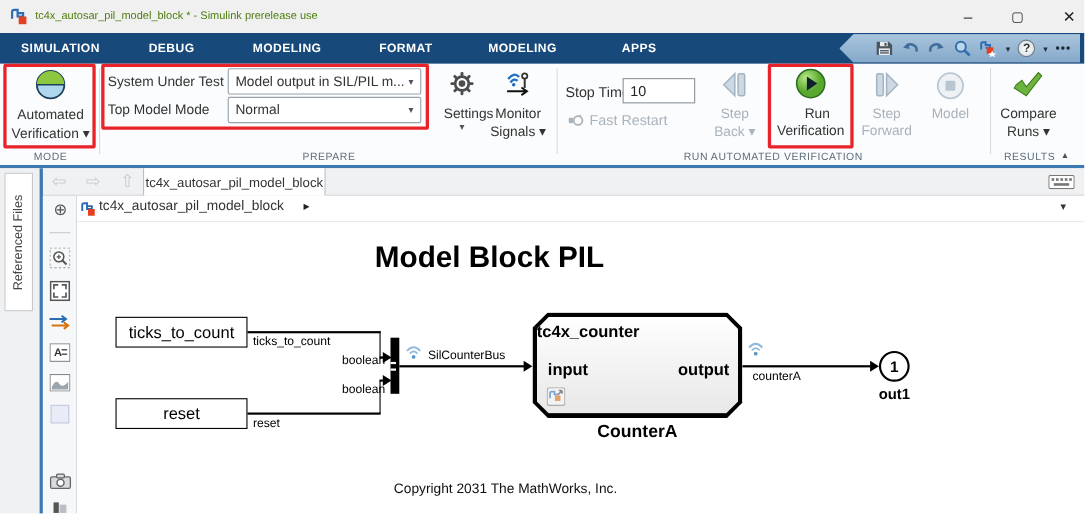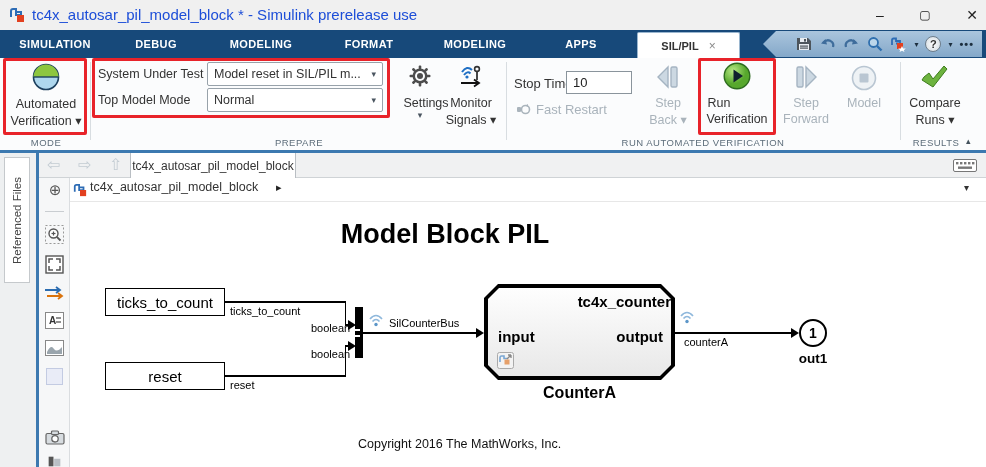--- a/index.html
+++ b/index.html
@@ -3,21 +3,21 @@
 <meta charset="utf-8">
 <style>
   * { margin:0; padding:0; box-sizing:border-box; }
   html,body { width:986px; height:467px; overflow:hidden; background:#fff;
               font-family:"Liberation Sans", sans-serif; }
   #app { position:relative; width:986px; height:467px; background:#fff; overflow:hidden; }
   .abs { position:absolute; }
 
   
   .titlebar { left:0; top:0; width:986px; height:30px; background:#f0f0f0; }
-  .title-text { left:32px; top:0; height:30px; line-height:30px; font-size:15px; color:#1d4ed8; }
+  .title-text { left:32px; top:0; height:30px; line-height:30px; font-size:10px; color:#4d7c0f; }
   .win-btn { top:0; width:34px; height:30px; text-align:center; line-height:30px; font-size:14px; color:#222; }
 
   
   .tabbar { left:0; top:30px; width:986px; height:28px; background:#17497a; }
   .rtab { top:30px; height:28px; line-height:28px; transform:translateX(-50%);
           color:#fff; font-size:11px; font-weight:bold; letter-spacing:.4px; white-space:nowrap; }
   .rtab-active { left:637px; top:32px; width:103px; height:26px; background:#fff;
                  border:1px solid #9ab6cf; border-bottom:none; border-radius:2px 2px 0 0;
                  display:flex; align-items:center; justify-content:center; gap:10px;
                  font-size:11px; color:#333; font-weight:bold; }
@@ -79,21 +79,21 @@
   .arrow-r { width:0; height:0; border-top:5px solid transparent; border-bottom:5px solid transparent; border-left:8px solid #000; }
   .sig { font-size:11px; color:#000; white-space:nowrap; }
   .busbar { left:355px; top:307px; width:8px; height:51px; background:#000; }
   .busnotch { left:355px; width:5px; height:2px; background:#fff; }
   .counter-outer { left:484px; top:284px; width:191px; height:96px; background:#000;
       clip-path:polygon(14px 0,177px 0,191px 14px,191px 82px,177px 96px,14px 96px,0 82px,0 14px); }
   .counter-inner { left:4px; top:4px; width:183px; height:88px;
       background:linear-gradient(#fefefe,#e8e8e8);
       clip-path:polygon(11px 0,172px 0,183px 11px,183px 77px,172px 88px,11px 88px,0 77px,0 11px);
       position:absolute; }
-  .ctr-t { width:100%; text-align:right; font-weight:bold; color:#000; position:absolute; }
+  .ctr-t { width:100%; text-align:left; font-weight:bold; color:#000; position:absolute; }
   .outport { left:799px; top:319px; width:28px; height:28px; border:2px solid #000; border-radius:50%;
              background:#fff; display:flex; align-items:center; justify-content:center;
              font-size:14px; font-weight:bold; color:#000; }
   .copyright { left:358px; top:437px; font-size:12.5px; color:#111; }
 </style>
 </head>
 <body>
 
 <div id="app">
 
@@ -108,24 +108,20 @@
     <div class="abs win-btn" style="left:955px">✕</div>
   </div>
 
   <div class="abs tabbar"></div>
   <div class="abs rtab" style="left:55px">SIMULATION</div>
   <div class="abs rtab" style="left:156px">DEBUG</div>
   <div class="abs rtab" style="left:261px">MODELING</div>
   <div class="abs rtab" style="left:369px">FORMAT</div>
   <div class="abs rtab" style="left:475px">MODELING</div>
   <div class="abs rtab" style="left:581px">APPS</div>
-  <div class="abs rtab-active">
-    <span>SIL/PIL</span>
-    <span class="rtab-close">×</span>
-  </div>
 
   <div class="abs qat">
     <span class="qicon">
       <svg width="16" height="16" viewBox="0 0 16 16">
           <path d="M1 2 L12 2 L15 5 L15 14 L1 14 Z" fill="#4d555c"></path>
           <rect x="4" y="2" width="7" height="4" fill="#e8edf1"></rect>
           <rect x="8" y="3" width="2" height="2.6" fill="#4d555c"></rect>
           <rect x="3" y="8" width="10" height="6" fill="#e8edf1"></rect>
           <rect x="4" y="9.5" width="8" height="1.2" fill="#4d555c"></rect>
           <rect x="4" y="11.5" width="8" height="1.2" fill="#4d555c"></rect>
@@ -173,21 +169,21 @@
   </svg>
   <div class="abs rb-label" style="left:0;top:97px;width:92px">Automated</div>
   <div class="abs rb-label" style="left:0;top:113px;width:92px">Verification ▾</div>
   <div class="abs sec-label" style="left:0;width:92px">MODE</div>
   <div class="abs redbox" style="left:3px;top:58px;width:84px;height:77px"></div>
 
   <div class="abs rib-div" style="left:90px"></div>
 
   <div class="abs fld-label" style="left:98px;top:67px">System Under Test</div>
   <div class="abs dropdown" style="left:207px;top:62px;width:176px">
-    <span class="dd-text">Model reset in SIL/PIL m...</span>
+    <span class="dd-text">Model output in SIL/PIL m...</span>
     <span class="dd-arrow">▾</span>
   </div>
   <div class="abs fld-label" style="left:98px;top:93px">Top Model Mode</div>
   <div class="abs dropdown" style="left:207px;top:88px;width:176px">
     <span class="dd-text">Normal</span>
     <span class="dd-arrow">▾</span>
   </div>
   <div class="abs redbox" style="left:92px;top:58px;width:298px;height:60px"></div>
 
   <svg class="abs" style="left:408px;top:64px" width="24" height="24" viewBox="0 0 24 24">
@@ -242,21 +238,21 @@
   <svg class="abs" style="left:723px;top:62px" width="28" height="28" viewBox="0 0 28 28">
     <defs>
         <radialGradient id="gg" cx="35%" cy="30%">
           <stop offset="0%" stop-color="#b8e986"></stop>
           <stop offset="100%" stop-color="#57a82d"></stop>
         </radialGradient>
       </defs>
     <circle cx="14" cy="14" r="12.8" fill="url(#gg)" stroke="#2d6b1f" stroke-width="1.4"></circle>
     <path d="M10.5 7.5 L20 14 L10.5 20.5 Z" fill="#10212e"></path>
   </svg>
-  <div class="abs rb-label" style="left:688px;top:96px;width:62px">Run</div>
+  <div class="abs rb-label" style="left:712px;top:96px;width:62px">Run</div>
   <div class="abs rb-label" style="left:706px;top:112px;width:62px">Verification</div>
   <div class="abs redbox" style="left:698px;top:58px;width:78px;height:77px"></div>
 
   <svg class="abs" style="left:792px;top:63px" width="28" height="28" viewBox="0 0 28 28">
     <rect x="5" y="4" width="6" height="20" rx="1.5" fill="#ccd8e2" stroke="#a5b4c2" stroke-width="1.4"></rect>
     <path d="M14 4 L24 14 L14 24 Z" fill="#ccd8e2" stroke="#a5b4c2" stroke-width="1.4"></path>
   </svg>
   <div class="abs rb-label rb-gray" style="left:778px;top:96px;width:56px">Step</div>
   <div class="abs rb-label rb-gray" style="left:778px;top:112px;width:56px">Forward</div>
 
@@ -414,15 +410,15 @@
       </svg>
     </div>
   </div>
   <div class="abs" style="left:484px;top:384px;width:191px;text-align:center;font-weight:bold;font-size:16px;color:#000">CounterA</div>
 
   <div class="abs outport">
     <span>1</span>
   </div>
   <div class="abs" style="left:791px;top:351px;width:44px;text-align:center;font-weight:bold;font-size:13.5px;color:#000">out1</div>
 
-  <div class="abs copyright">Copyright 2016 The MathWorks, Inc.</div>
+  <div class="abs copyright">Copyright 2031 The MathWorks, Inc.</div>
 
 </div>
 
 </body></html>

